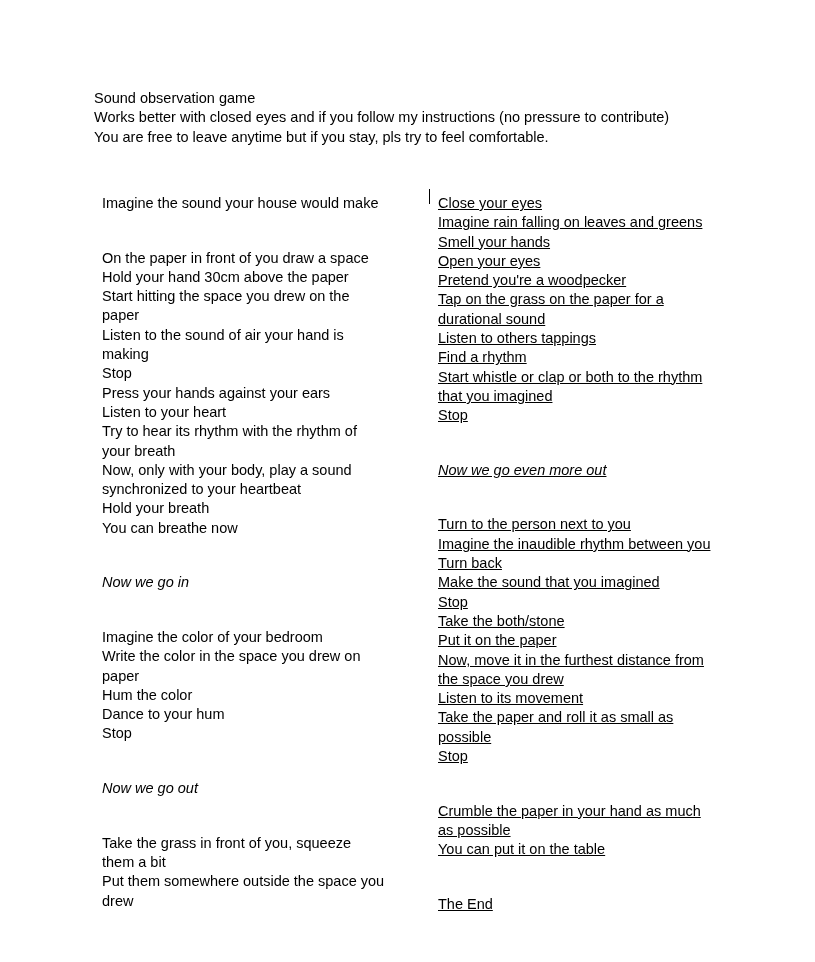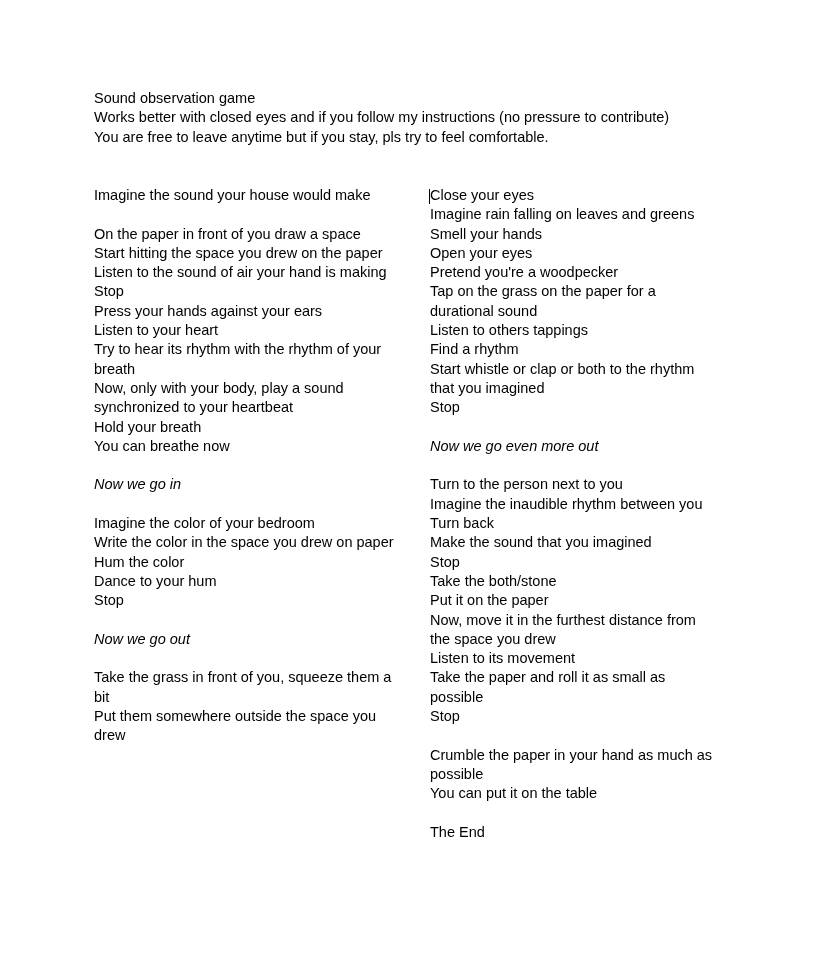--- a/index.html
+++ b/index.html
@@ -47,32 +47,33 @@
     font-size: 14.5px;
     line-height: 19.3px;
   }
   .col-left {
     left: 94px;
     width: 300px;
   }
   .col-right {
     left: 430px;
     width: 290px;
+    text-decoration: underline;
   }
   .col-right::before {
     content: "";
     position: absolute;
     left: -1px;
     top: 3px;
     width: 1px;
     height: 15px;
     background: #000000;
   }
   .block {
-    margin: 0;
+    margin: 8px;
   }
   .block .line {
     margin: 0;
   }
   .spacer {
     height: 19.3px;
   }
   .italic {
     font-style: italic;
   }
@@ -92,20 +93,21 @@
 
     <div class="col col-left">
 
       <div class="block">
         <div class="line">Imagine the sound your house would make</div>
       </div>
       <div class="spacer"></div>
 
       <div class="block">
         <div class="line">On the paper in front of you draw a space</div>
+        <div class="line">Hold your hand 30cm above the paper</div>
         <div class="line">Start hitting the space you drew on the paper</div>
         <div class="line">Listen to the sound of air your hand is making</div>
         <div class="line">Stop</div>
         <div class="line">Press your hands against your ears</div>
         <div class="line">Listen to your heart</div>
         <div class="line">Try to hear its rhythm with the rhythm of your breath</div>
         <div class="line">Now, only with your body, play a sound synchronized to your heartbeat</div>
         <div class="line">Hold your breath</div>
         <div class="line">You can breathe now</div>
       </div>

